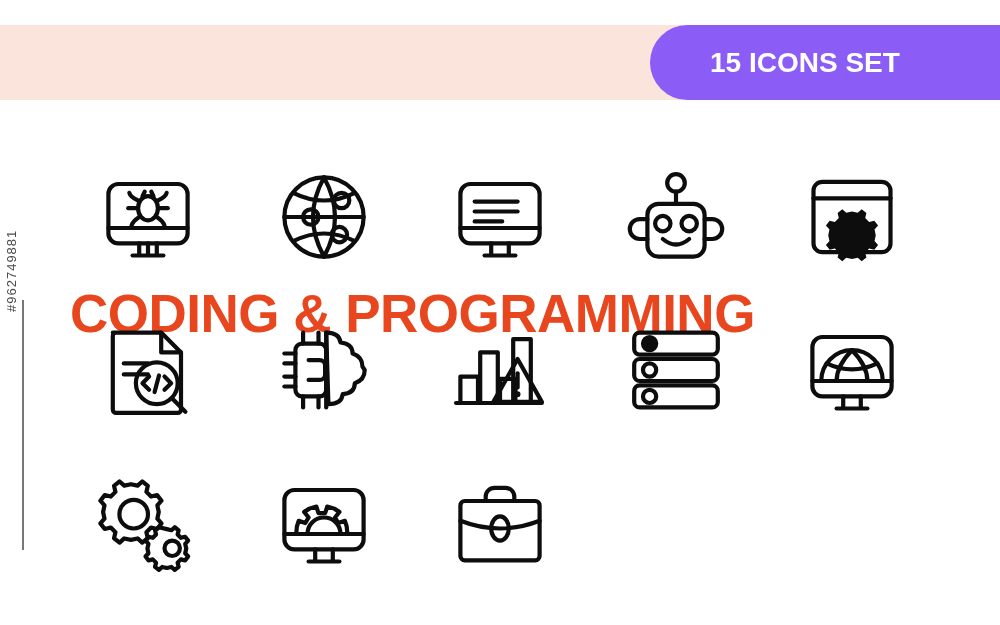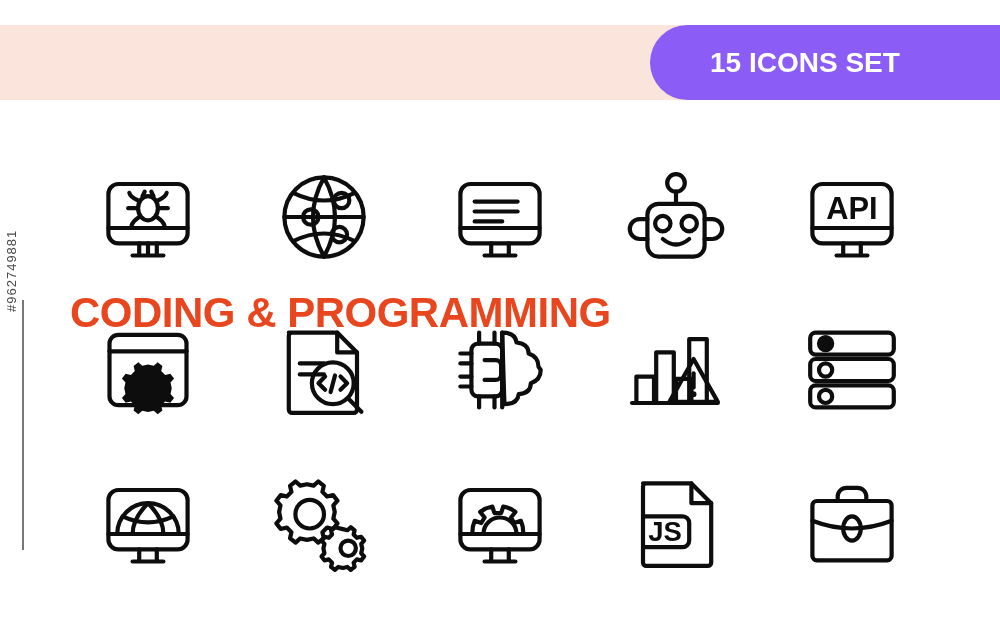--- a/index.html
+++ b/index.html
@@ -26,21 +26,21 @@
     display: flex;
     align-items: center;
   }
   #header-title {
     position: absolute;
     left: 70px;
     top: 50%;
     transform: translateY(-50%);
     font-family: "Liberation Sans", sans-serif;
     font-weight: bold;
-    font-size: 42px;
+    font-size: 53px;
     letter-spacing: -0.5px;
     color: #e8461e;
     white-space: nowrap;
     line-height: 1;
   }
   #icon-count-badge {
     position: absolute;
     left: 650px;
     top: 25px;
     width: 350px;
@@ -192,30 +192,20 @@
       <line x1="50" y1="27" x2="50" y2="38"></line>
       <rect x="24" y="38" width="52" height="48" rx="10"></rect>
       <path d="M24 52 H17 a9 9 0 0 0 0 18 H24"></path>
       <path d="M76 52 H83 a9 9 0 0 1 0 18 H76"></path>
       <circle cx="38" cy="56" r="7"></circle>
       <circle cx="62" cy="56" r="7"></circle>
       <path d="M38 70 Q50 80 62 70"></path>
     </svg>
   </div>
 
-  <div class="icon-cell">
-    <svg viewBox="0 0 100 100" aria-hidden="true">
-      <rect x="14" y="20" width="72" height="54" rx="9"></rect>
-      <line x1="14" y1="60" x2="86" y2="60"></line>
-      <line x1="42" y1="74" x2="42" y2="84"></line>
-      <line x1="58" y1="74" x2="58" y2="84"></line>
-      <line x1="36" y1="85" x2="64" y2="85"></line>
-      <text x="50" y="52" text-anchor="middle" font-size="28">API</text>
-    </svg>
-  </div>
 
   <div class="icon-cell">
     <svg viewBox="0 0 100 100" aria-hidden="true">
       <rect x="15" y="18" width="70" height="64" rx="8"></rect>
       <line x1="15" y1="33" x2="85" y2="33"></line>
       <path class="filled" fill="#ffffff" stroke="#0d0d0d" d="M50 45 l5.2 1.1 3.6 -3.2 4.3 3.4 -1.1 4.7 3.6 3.6 4.7 -1.1 3.4 4.3 -3.2 3.6 1.1 5.2 -1.1 5.2 3.2 3.6 -3.4 4.3 -4.7 -1.1 -3.6 3.6 1.1 4.7 -4.3 3.4 -3.6 -3.2 -5.2 1.1 -5.2 -1.1 -3.6 3.2 -4.3 -3.4 1.1 -4.7 -3.6 -3.6 -4.7 1.1 -3.4 -4.3 3.2 -3.6 -1.1 -5.2 1.1 -5.2 -3.2 -3.6 3.4 -4.3 4.7 1.1 3.6 -3.6 -1.1 -4.7 4.3 -3.4 3.6 3.2 z"></path>
       <circle cx="50" cy="62" r="12" fill="#ffffff"></circle>
     </svg>
   </div>
 
@@ -303,28 +293,20 @@
       <rect x="14" y="20" width="72" height="54" rx="9"></rect>
       <line x1="14" y1="60" x2="86" y2="60"></line>
       <line x1="42" y1="74" x2="42" y2="84"></line>
       <line x1="58" y1="74" x2="58" y2="84"></line>
       <line x1="36" y1="85" x2="64" y2="85"></line>
       <path d="M25 60 a25 25 0 0 1 2 -12 l6 2 3 -5 -4 -5 a25 25 0 0 1 11 -5 l2 6 6 0 2 -6 a25 25 0 0 1 11 5 l-4 5 3 5 6 -2 a25 25 0 0 1 2 12"></path>
       <path d="M35 60 a15 15 0 0 1 30 0"></path>
     </svg>
   </div>
 
-  <div class="icon-cell">
-    <svg viewBox="0 0 100 100" aria-hidden="true">
-      <path d="M20 14 h44 l18 18 v54 a3 3 0 0 1 -3 3 H23 a3 3 0 0 1 -3 -3 V17 a3 3 0 0 1 3 -3 z"></path>
-      <path d="M64 14 v18 h18"></path>
-      <path d="M20 44 h36 a6 6 0 0 1 6 6 v16 a6 6 0 0 1 -6 6 H20"></path>
-      <text x="40" y="66" text-anchor="middle" font-size="25">JS</text>
-    </svg>
-  </div>
 
   <div class="icon-cell">
     <svg viewBox="0 0 100 100" aria-hidden="true">
       <path d="M37 30 v-4 a8 8 0 0 1 8 -8 h10 a8 8 0 0 1 8 8 v4"></path>
       <rect x="14" y="30" width="72" height="54" rx="4"></rect>
       <path d="M14 48 q36 14 72 0"></path>
       <ellipse cx="50" cy="55" rx="8" ry="11"></ellipse>
     </svg>
   </div>
 

